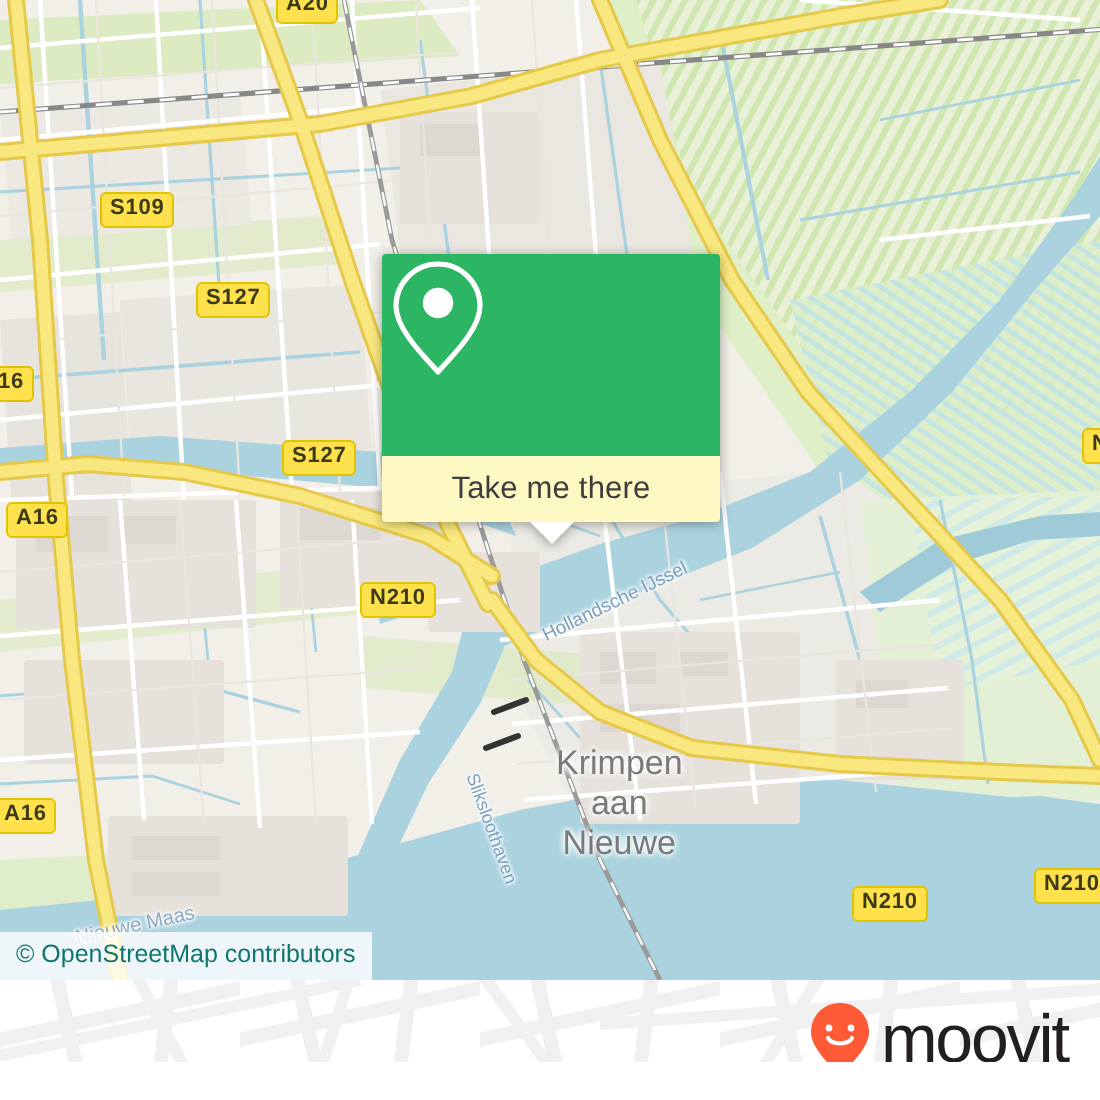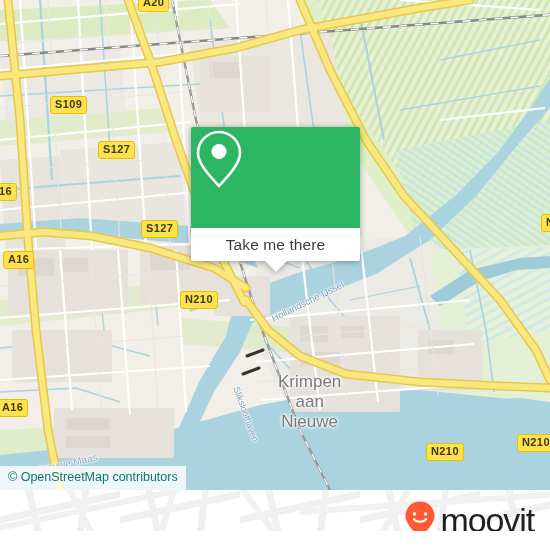--- a/index.html
+++ b/index.html
@@ -58,21 +58,21 @@
   .callout{
     position:absolute;left:191px;top:127px;width:169px;
     filter:drop-shadow(0 1px 3px rgba(0,0,0,.35));
   }
   .callout-top{
     height:101px;background:#2cb563;
     border-radius:2px 2px 0 0;
     display:flex;align-items:center;justify-content:center;
   }
   .callout-bottom{
-    height:33px;background:#ffffff;
+    height:33px;background:#fef9c3;
     border-radius:0 0 2px 2px;
     display:flex;align-items:center;justify-content:center;
     position:relative;
   }
   .callout-label{
     color:#3d3d3d;font-size:15.5px;letter-spacing:.1px;
   }
   .callout-tail{
     position:absolute;left:50%;bottom:-11px;margin-left:-11px;
     width:0;height:0;

